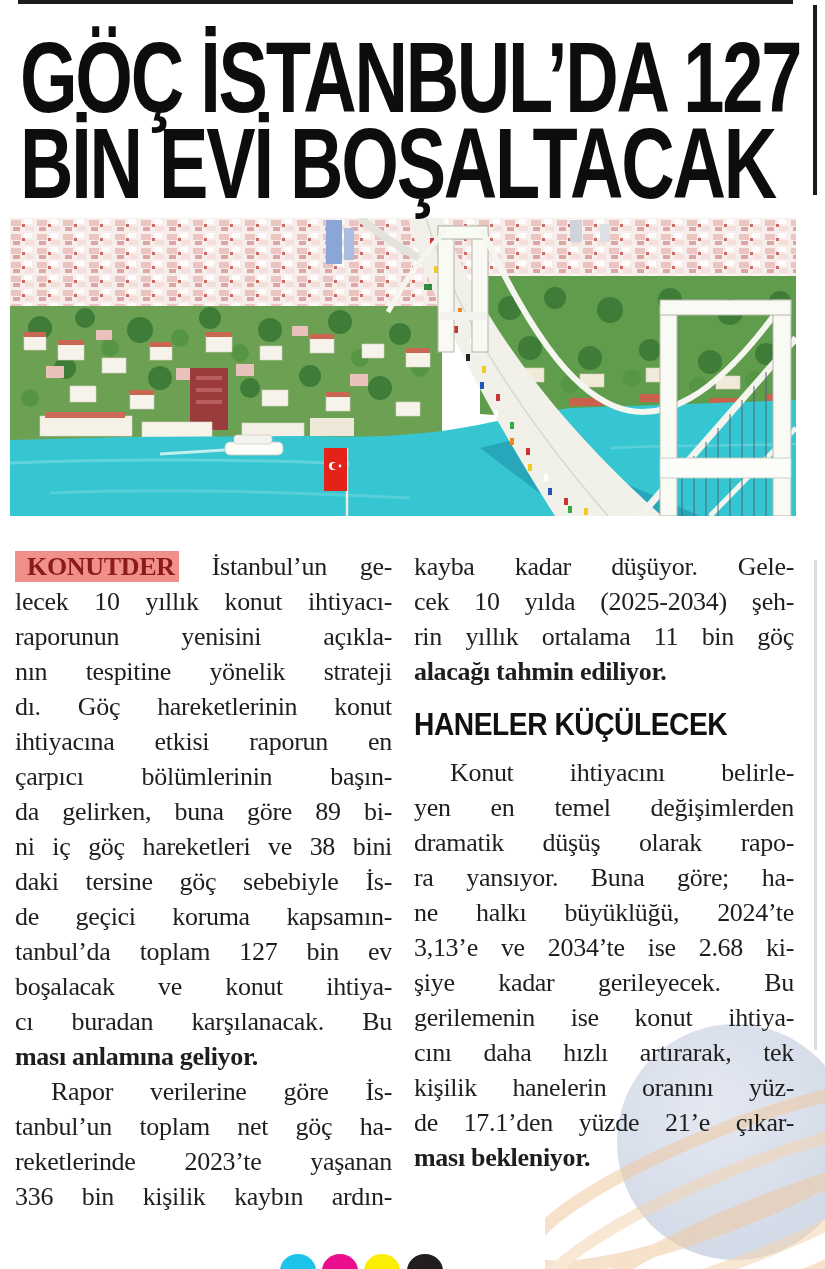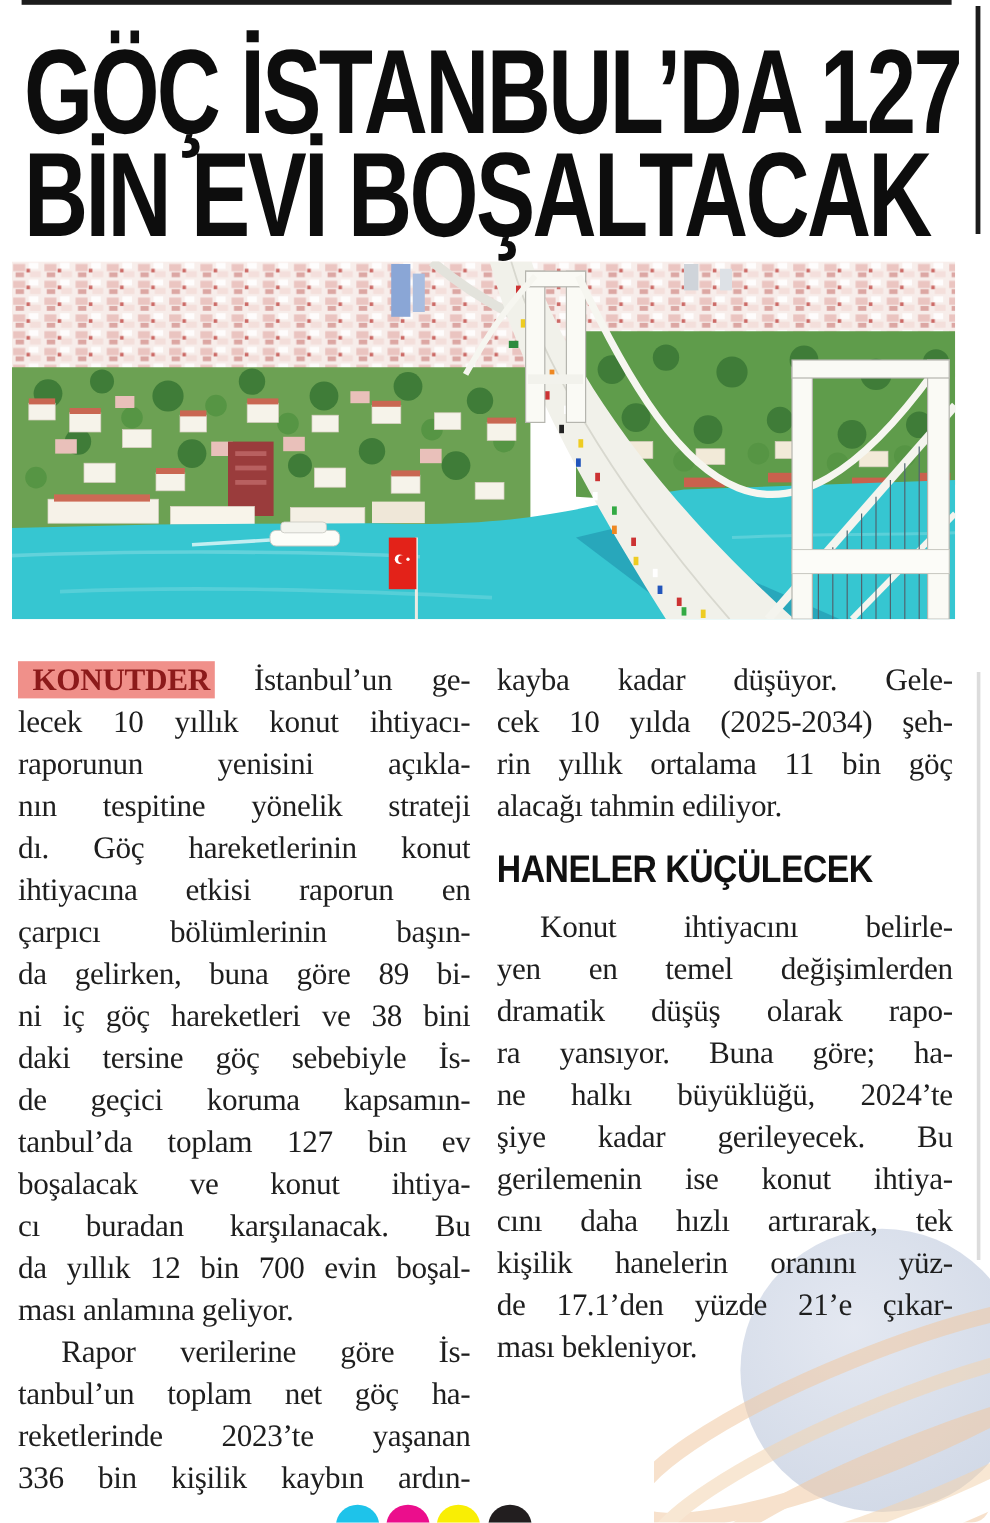--- a/index.html
+++ b/index.html
@@ -1,18 +1,18 @@
 <!DOCTYPE html>
 <html lang="tr"><head>
 <meta charset="utf-8">
 <style>
   html,body{margin:0;padding:0;background:#ffffff;}
   .page{
     position:relative;width:825px;height:1269px;background:#ffffff;
-    overflow:hidden;font-family:"Liberation Serif",serif;border-radius:16px;
+    overflow:hidden;font-family:"Liberation Serif",serif;
   }
   
   .cut-hline{position:absolute;left:18px;top:0;width:775px;height:4px;background:#1c1c1c;}
   .cut-vline{position:absolute;left:813px;top:5px;width:4px;height:190px;background:#1c1c1c;}
   .edge-vline{position:absolute;left:814px;top:560px;width:3px;height:490px;background:#dcdcdc;}
 
   
   .headline{position:absolute;left:20px;top:34px;color:#0d0d0d;z-index:3;}
   .headline .hl-line{
     font-family:"Liberation Sans",sans-serif;font-weight:bold;
@@ -25,21 +25,21 @@
 
   
   .col{position:absolute;top:549px;z-index:2;color:#1e1e1e;}
   .col1{left:15px;width:377px;}
   .col2{left:414px;width:380px;}
   .bl{
     height:35px;overflow:hidden;
     font-size:26px;line-height:35px;letter-spacing:-0.3px;
     text-align:justify;text-align-last:justify;
   }
-  .bl.pe{text-align-last:left;}
+  .bl.pe{text-align-last:left;font-weight:bold;}
   .bl.ind{text-indent:36px;}
   .tag{
     font-weight:bold;padding:1px 4px 1px 2px;
   }
   .subhead{
     margin-top:16px;margin-bottom:12px;height:38px;
     font-family:"Liberation Sans",sans-serif;font-weight:bold;
     font-size:32px;line-height:38px;letter-spacing:-0.5px;color:#111;
     transform:scaleX(0.88);transform-origin:left top;white-space:nowrap;
   }
@@ -314,21 +314,20 @@
         <div class="bl">dı. Göç hareketlerinin konut</div>
         <div class="bl">ihtiyacına etkisi raporun en</div>
         <div class="bl">çarpıcı bölümlerinin başın-</div>
         <div class="bl">da gelirken, buna göre 89 bi-</div>
         <div class="bl">ni iç göç hareketleri ve 38 bini</div>
         <div class="bl">daki tersine göç sebebiyle İs-</div>
         <div class="bl">de geçici koruma kapsamın-</div>
         <div class="bl">tanbul’da toplam 127 bin ev</div>
         <div class="bl">boşalacak ve konut ihtiya-</div>
         <div class="bl">cı buradan karşılanacak. Bu</div>
-        <div class="bl">da yıllık 12 bin 700 evin boşal-</div>
         <div class="bl pe">ması anlamına geliyor.</div>
         <div class="bl ind">Rapor verilerine göre İs-</div>
         <div class="bl">tanbul’un toplam net göç ha-</div>
         <div class="bl">reketlerinde 2023’te yaşanan</div>
         <div class="bl">336 bin kişilik kaybın ardın-</div>
       </div>
   </div>
 
   <div class="col col2">
     <div>
@@ -337,20 +336,21 @@
         <div class="bl">rin yıllık ortalama 11 bin göç</div>
         <div class="bl pe">alacağı tahmin ediliyor.</div>
       </div>
     <div class="subhead">HANELER KÜÇÜLECEK</div>
     <div>
         <div class="bl ind">Konut ihtiyacını belirle-</div>
         <div class="bl">yen en temel değişimlerden</div>
         <div class="bl">dramatik düşüş olarak rapo-</div>
         <div class="bl">ra yansıyor. Buna göre; ha-</div>
         <div class="bl">ne halkı büyüklüğü, 2024’te</div>
+        <div class="bl">3,13’e ve 2034’te ise 2.68 ki-</div>
         <div class="bl">şiye kadar gerileyecek. Bu</div>
         <div class="bl">gerilemenin ise konut ihtiya-</div>
         <div class="bl">cını daha hızlı artırarak, tek</div>
         <div class="bl">kişilik hanelerin oranını yüz-</div>
         <div class="bl">de 17.1’den yüzde 21’e çıkar-</div>
         <div class="bl pe">ması bekleniyor.</div>
       </div>
   </div>
 
   <div class="cmyk">

